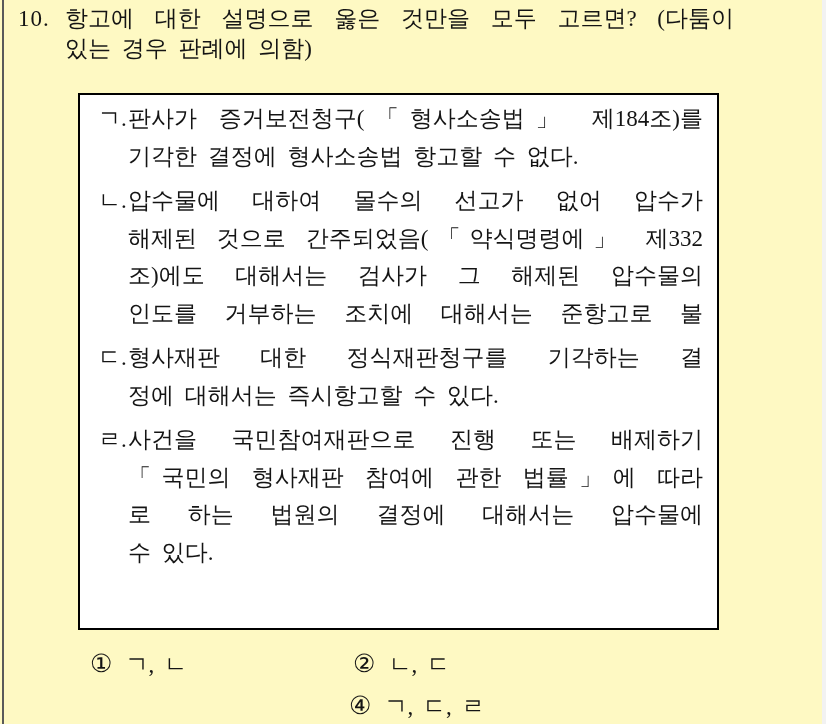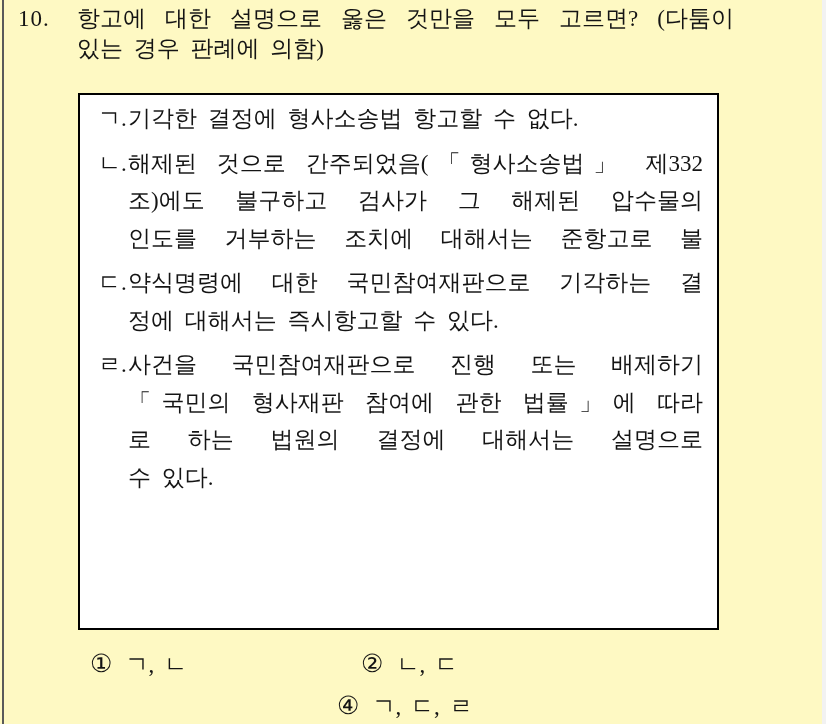--- a/index.html
+++ b/index.html
@@ -15,21 +15,21 @@
     position:absolute; left:2px; top:0;
     width:2px; height:724px;
     background:#5a5a5a;
   }
   
   .question { position:absolute; left:18px; top:4px; width:716px; }
   .qnum {
     position:absolute; left:0; top:0;
     font-size:23px; line-height:30px; letter-spacing:1px;
   }
-  .qtext { margin-left:59px; font-size:23px; line-height:30px; word-spacing:5px; }
+  .qtext { margin-left:47px; font-size:23px; line-height:30px; word-spacing:5px; }
   .jline { text-align:justify; text-align-last:justify; }
   
   .box {
     position:absolute; left:78px; top:93px;
     width:641px; height:537px;
     box-sizing:border-box;
     border:2px solid #000;
     padding:5px 14px 0 18px;
     background:#fff;
   }
@@ -65,60 +65,62 @@
       <div class="jline">항고에 대한 설명으로 옳은 것만을 모두 고르면? (다툼이</div>
       <div>있는 경우 판례에 의함)</div>
     </div>
   </div>
 
   <div class="box">
 
     <div class="item">
       <span class="marker">ㄱ.</span>
       <div class="itext">
+        <div class="jline">판사가 증거보전청구(「형사소송법」 제184조)를</div>
         <div>기각한 결정에 형사소송법 항고할 수 없다.</div>
       </div>
     </div>
 
     <div class="item">
       <span class="marker">ㄴ.</span>
       <div class="itext">
-        <div class="jline">해제된 것으로 간주되었음(「형사소송법」 제332</div>
-        <div class="jline">조)에도 불구하고 검사가 그 해제된 압수물의</div>
+        <div class="jline">압수물에 대하여 몰수의 선고가 없어 압수가</div>
+        <div class="jline">해제된 것으로 간주되었음(「약식명령에」 제332</div>
+        <div class="jline">조)에도 대해서는 검사가 그 해제된 압수물의</div>
         <div class="jline">인도를 거부하는 조치에 대해서는 준항고로 불</div>
       </div>
     </div>
 
     <div class="item">
       <span class="marker">ㄷ.</span>
       <div class="itext">
-        <div class="jline">약식명령에 대한 국민참여재판으로 기각하는 결</div>
+        <div class="jline">형사재판 대한 정식재판청구를 기각하는 결</div>
         <div>정에 대해서는 즉시항고할 수 있다.</div>
       </div>
     </div>
 
     <div class="item">
       <span class="marker">ㄹ.</span>
       <div class="itext">
         <div class="jline">사건을 국민참여재판으로 진행 또는 배제하기</div>
         <div class="jline">「국민의 형사재판 참여에 관한 법률」에 따라</div>
-        <div class="jline">로 하는 법원의 결정에 대해서는 설명으로</div>
+        <div class="jline">로 하는 법원의 결정에 대해서는 압수물에</div>
         <div>수 있다.</div>
       </div>
     </div>
 
   </div>
 
   <div>
     <div class="choice" style="left:68px; top:650px;margin-left:22px;">
       <span class="cnum">①</span><span>ㄱ, ㄴ</span>
     </div>
-    <div class="choice" style="left:353px; top:650px;margin-left:8px;">
+    <div class="choice" style="left:353px; top:650px;">
       <span class="cnum">②</span><span>ㄴ, ㄷ</span>
     </div>
     <div class="choice" style="left:68px; top:724px;">
       <span class="cnum">③</span><span>ㄴ, ㄹ</span>
     </div>
-    <div class="choice" style="left:337px; top:692px;">
+    <div class="choice" style="left:349px; top:692px;">
       <span class="cnum">④</span><span>ㄱ, ㄷ, ㄹ</span>
     </div>
   </div>
 </div>
 
 </body></html>

